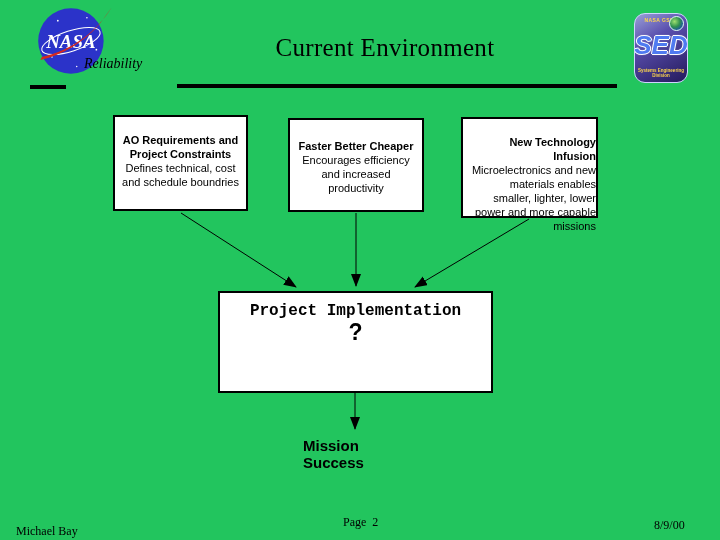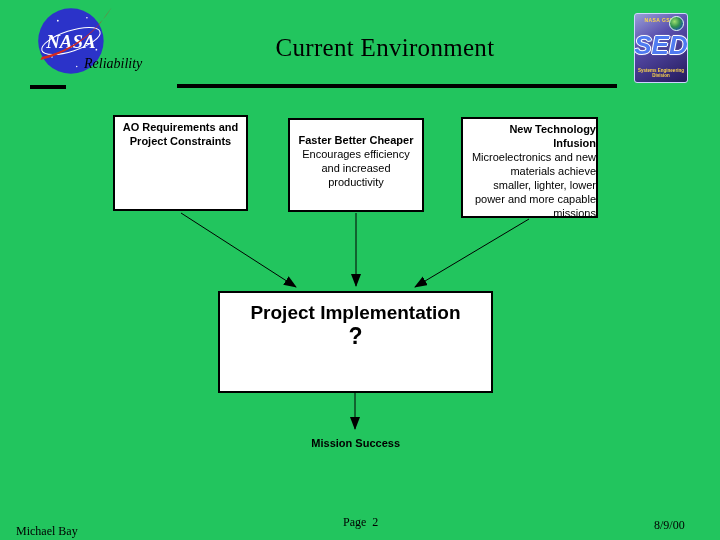--- a/index.html
+++ b/index.html
@@ -13,54 +13,54 @@
     position:absolute;left:50px;right:0;top:34px;text-align:center;
     font-family:"Liberation Serif",serif;font-size:25px;letter-spacing:.3px;
   }
   .subtitle{
     position:absolute;left:84px;top:56px;
     font-family:"Liberation Serif",serif;font-style:italic;font-size:14px;
   }
   .rule-short{position:absolute;left:30px;top:85px;width:36px;height:4px;background:#000;}
   .rule-long{position:absolute;left:177px;top:84px;width:440px;height:4px;background:#000;}
   .sed-badge{
-    position:absolute;left:634px;top:13px;width:54px;height:70px;border-radius:3px;
+    position:absolute;left:634px;top:13px;width:54px;height:70px;border-radius:11px;
     background:linear-gradient(150deg,#9aa0d8 0%,#5a4fae 35%,#241a5c 100%);
     border:1px solid #cfd4ff;box-sizing:border-box;
     display:flex;flex-direction:column;align-items:center;justify-content:space-between;
     padding:3px 2px;overflow:hidden;
   }
   .sed-top{font-size:5px;font-weight:bold;color:#ffd64a;letter-spacing:.4px;white-space:nowrap;}
   .sed-word{
     font-size:26px;font-weight:bold;font-style:italic;line-height:.9;color:#4f7af0;
     text-shadow:-1px 0 #fff,1px 0 #fff,0 -1px #fff,0 1px #fff,0 0 2px #fff;
   }
   .sed-bottom{font-size:4.5px;font-weight:bold;color:#ffd64a;text-align:center;line-height:1.1;}
   .sed-globe{
     position:absolute;top:2px;right:3px;width:13px;height:13px;border-radius:50%;
     background:radial-gradient(circle at 35% 35%,#9fe06f,#2f8f4f 45%,#1e4fae 80%);
     border:.5px solid #dfe;
   }
   
   .dbox{
     position:absolute;border:2px solid #000;background:#fff;box-sizing:border-box;
-    text-align:center;font-size:11px;line-height:1.28;padding-top:3px;
+    text-align:center;font-size:11px;line-height:1.28;padding-top:16px;
   }
   .dbox-title{font-weight:bold;}
   .ml{white-space:pre-line;}
   .box-ao{left:113px;top:115px;width:135px;height:96px;}
-  .box-fbc{left:288px;top:118px;width:136px;height:94px;padding-top:13px;}
+  .box-fbc{left:288px;top:118px;width:136px;height:94px;padding-top:19px;}
   .box-nti{left:461px;top:117px;width:137px;height:101px;text-align:right;}
   .box-central{left:218px;top:291px;width:275px;height:102px;padding-top:8px;}
-  .central-title{font-weight:bold;font-size:19px;}
+  .central-title{font-weight:bold;font-size:16px;font-family:Liberation Mono, monospace;}
   .central-q{font-weight:bold;font-size:23px;line-height:1;}
   .central-body{font-weight:bold;font-size:11px;line-height:1.3;margin-top:2px;}
   .outcome{
-    position:absolute;left:290px;top:437px;width:110px;text-align:right;
-    font-weight:bold;font-size:11px;
+    position:absolute;left:303px;top:437px;width:110px;text-align:left;
+    font-weight:bold;font-size:15px;
   }
   
   .arrow-layer{position:absolute;left:0;top:0;width:720px;height:540px;pointer-events:none;}
   .arrow-layer line{stroke:#000;stroke-width:1;}
   
   .footer-text{position:absolute;font-family:"Liberation Serif",serif;font-size:12px;}
   .f-author{left:16px;top:524px;font-family:Liberation Serif, serif;}
   .f-page{left:343px;top:515px;white-space:pre;}
   .f-date{left:654px;top:518px;}
 </style>
@@ -101,34 +101,36 @@
     </defs>
     <line x1="181" y1="213" x2="296" y2="287" marker-end="url(#ah)"></line>
     <line x1="356" y1="213" x2="356" y2="286" marker-end="url(#ah)"></line>
     <line x1="529" y1="219" x2="415" y2="287" marker-end="url(#ah)"></line>
     <line x1="355" y1="393" x2="355" y2="429" marker-end="url(#ah)"></line>
   </svg>
 
   <div class="dbox box-ao">
     <div class="dbox-title ml">AO Requirements and
 Project Constraints</div>
+    <div class="dbox-body ml">Defines technical, cost
+and schedule boundries</div>
   </div>
 
   <div class="dbox box-fbc">
     <div class="dbox-title ml">Faster Better Cheaper</div>
     <div class="dbox-body ml">Encourages efficiency
 and increased
 productivity</div>
   </div>
 
   <div class="dbox box-nti">
     <div class="dbox-title ml">New Technology
 Infusion</div>
     <div class="dbox-body ml">Microelectronics and new
-materials achieve
+materials enables
 smaller, lighter, lower
 power and more capable
 missions</div>
   </div>
 
   <div class="dbox box-central">
     <div class="central-title">Project Implementation</div>
     <div class="central-q">?</div>
   </div>
 

